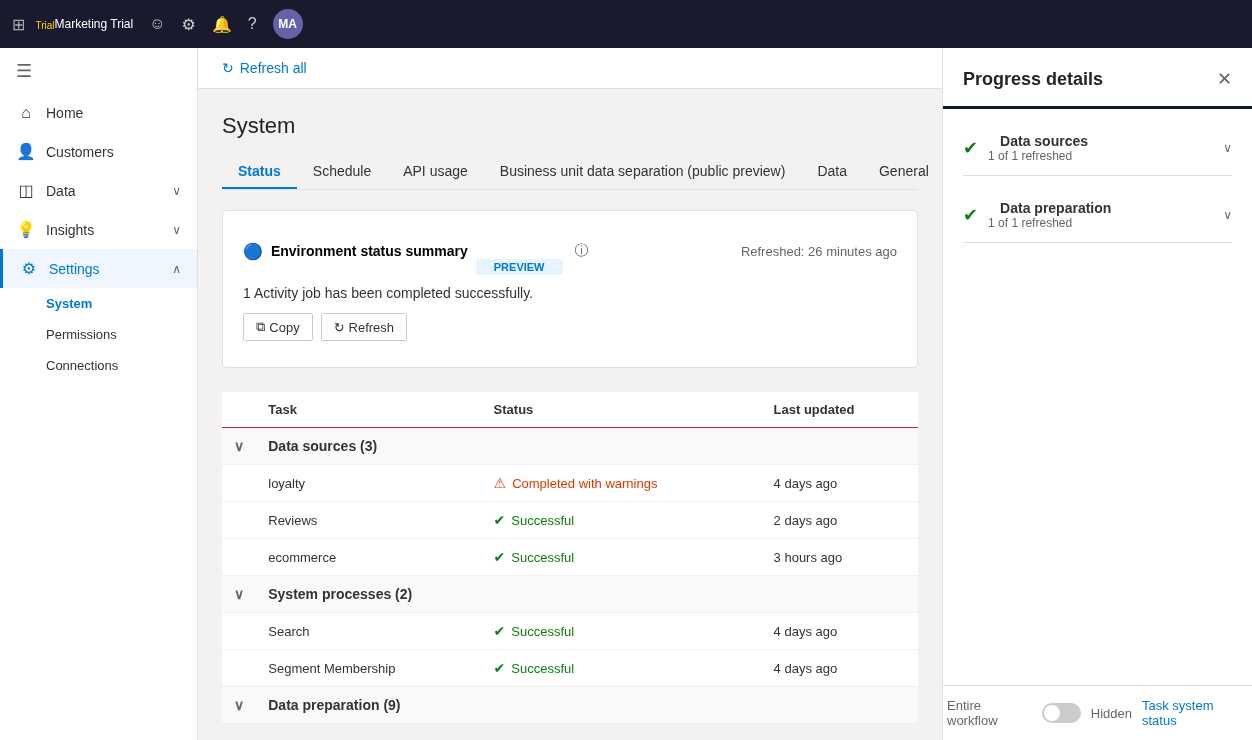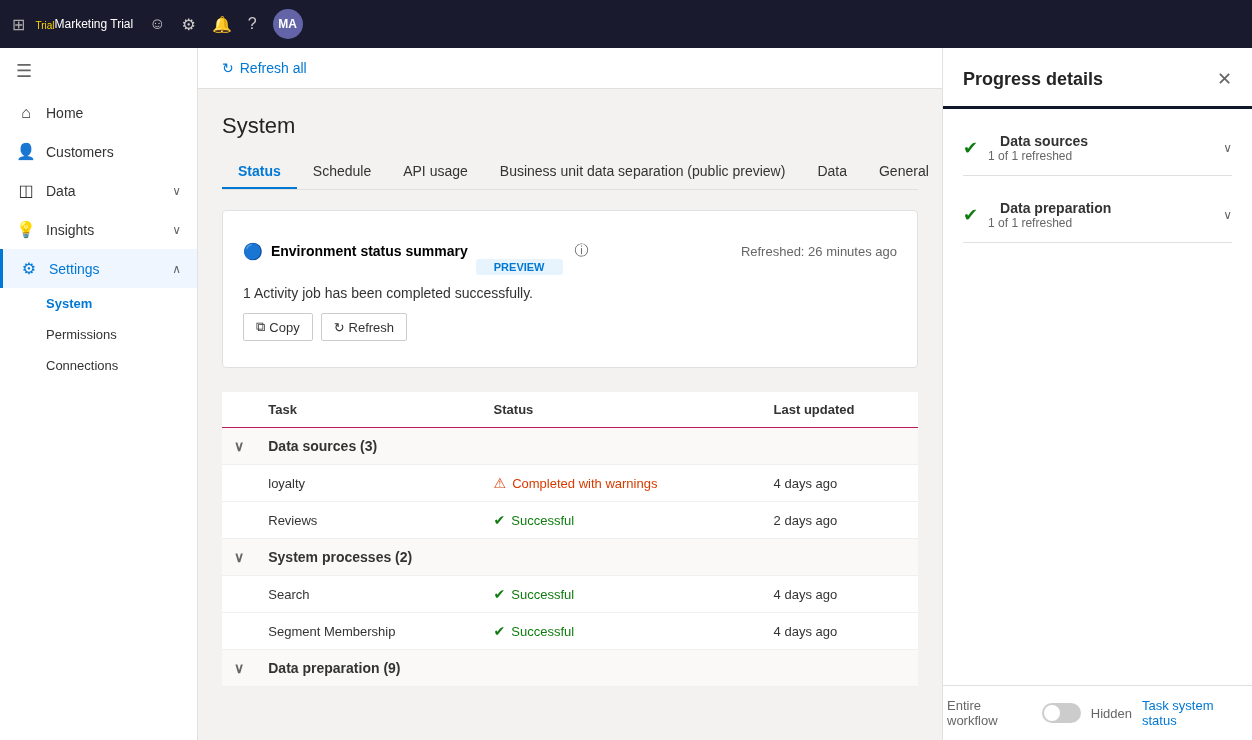--- a/index.html
+++ b/index.html
@@ -352,20 +352,28 @@
         <td class="last-updated">4 days ago</td>
       </tr>
             <tr>
         <td class="chevron-col"></td>
         <td>Reviews</td>
         <td>
                 <span class="status-success"><span class="status-icon">✔</span>Successful</span>
               </td>
         <td class="last-updated">2 days ago</td>
       </tr>
+            <tr>
+        <td class="chevron-col"></td>
+        <td>ecommerce</td>
+        <td>
+                <span class="status-success"><span class="status-icon">✔</span>Successful</span>
+              </td>
+        <td class="last-updated">3 hours ago</td>
+      </tr>
             <tr class="section-header">
       <td class="chevron-col"><span class="expand-icon">∨</span></td>
       <td colspan="3">System processes (2)</td>
     </tr>
             <tr>
         <td class="chevron-col"></td>
         <td>Search</td>
         <td>
                 <span class="status-success"><span class="status-icon">✔</span>Successful</span>
               </td>

